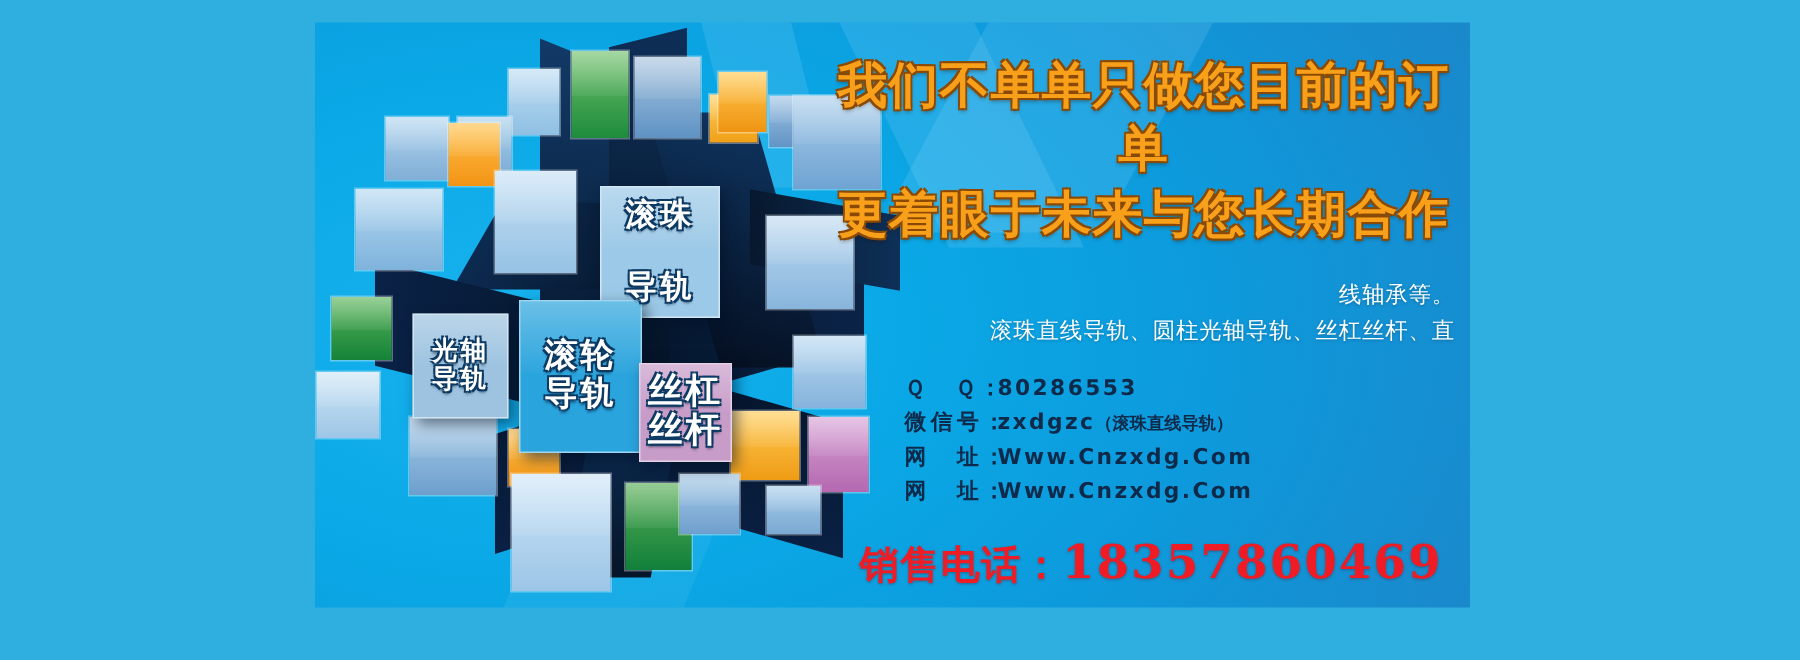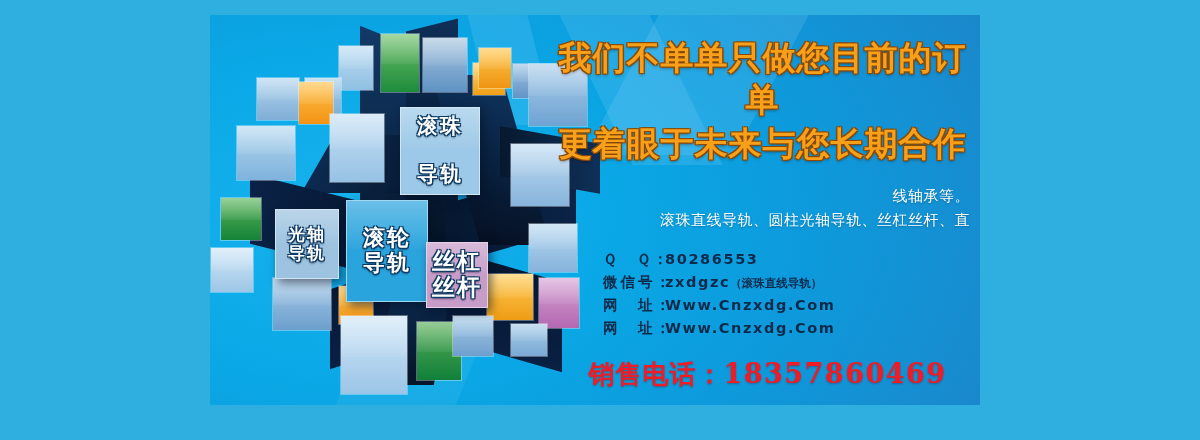--- a/index.html
+++ b/index.html
@@ -44,21 +44,21 @@
       -1.3px -1.3px 0 #0d3a63, 1.3px -1.3px 0 #0d3a63,
       -1.3px  1.3px 0 #0d3a63, 1.3px  1.3px 0 #0d3a63,
        0 2px 2px rgba(6,28,54,.7);
     font-family:"DejaVu Sans","Liberation Sans",sans-serif;
   }
   .labelbox .gl{position:absolute;left:0;right:0;top:0;height:48%;
     background:linear-gradient(180deg,rgba(255,255,255,.30),rgba(255,255,255,.02));
     pointer-events:none;}
   .labelbox span{position:relative;z-index:2;display:block;white-space:nowrap;}
 
-  #box-gunzhu{left:190px;top:92px;width:78px;height:86px;background:#9cc9e7;font-size:21px;gap:24px;}
+  #box-gunzhu{left:190px;top:109px;width:78px;height:86px;background:#9cc9e7;font-size:21px;gap:24px;}
   #box-guangzhou{left:65px;top:194px;width:62px;height:68px;background:#9dc3e0;font-size:17px;}
   #box-gunlun{left:136px;top:185px;width:80px;height:100px;background:#2aa4dd;font-size:22px;}
   #box-sigang{left:216px;top:198px;width:60px;height:64px;background:#c89cc9;font-size:23px;margin-top:29px;}
 
   
   .right{position:absolute;left:345px;top:22px;width:415px;}
 
   .headline{
     color:#f9a01b;font-weight:bold;font-size:33px;line-height:1.28;
     letter-spacing:1px;text-align:center;
@@ -85,21 +85,21 @@
   .ckey{display:inline-block;width:62px;letter-spacing:3px;}
   .cval{letter-spacing:1.6px;}
   .cnote{font-size:11.5px;letter-spacing:0;font-weight:bold;}
 
   .phone{
     margin-top:17px;text-align:center;padding-left:10px;
     color:#ef1c26;font-weight:bold;font-size:26px;letter-spacing:1px;
     font-family:"DejaVu Sans","Liberation Sans",sans-serif;
     text-shadow:0 1px 2px rgba(90,0,0,.35);
   }
-  .phone .num{font-family:"DejaVu Serif","Liberation Serif",serif;font-size:27px;letter-spacing:1.5px;}
+  .phone .num{font-family:"DejaVu Serif","Liberation Serif",serif;font-size:31px;letter-spacing:1.5px;}
 </style>
 </head>
 <body>
 
 <div id="stage">
 
   <div class="banner">
 
     <div class="ray r1"></div>
     <div class="ray r2"></div>

